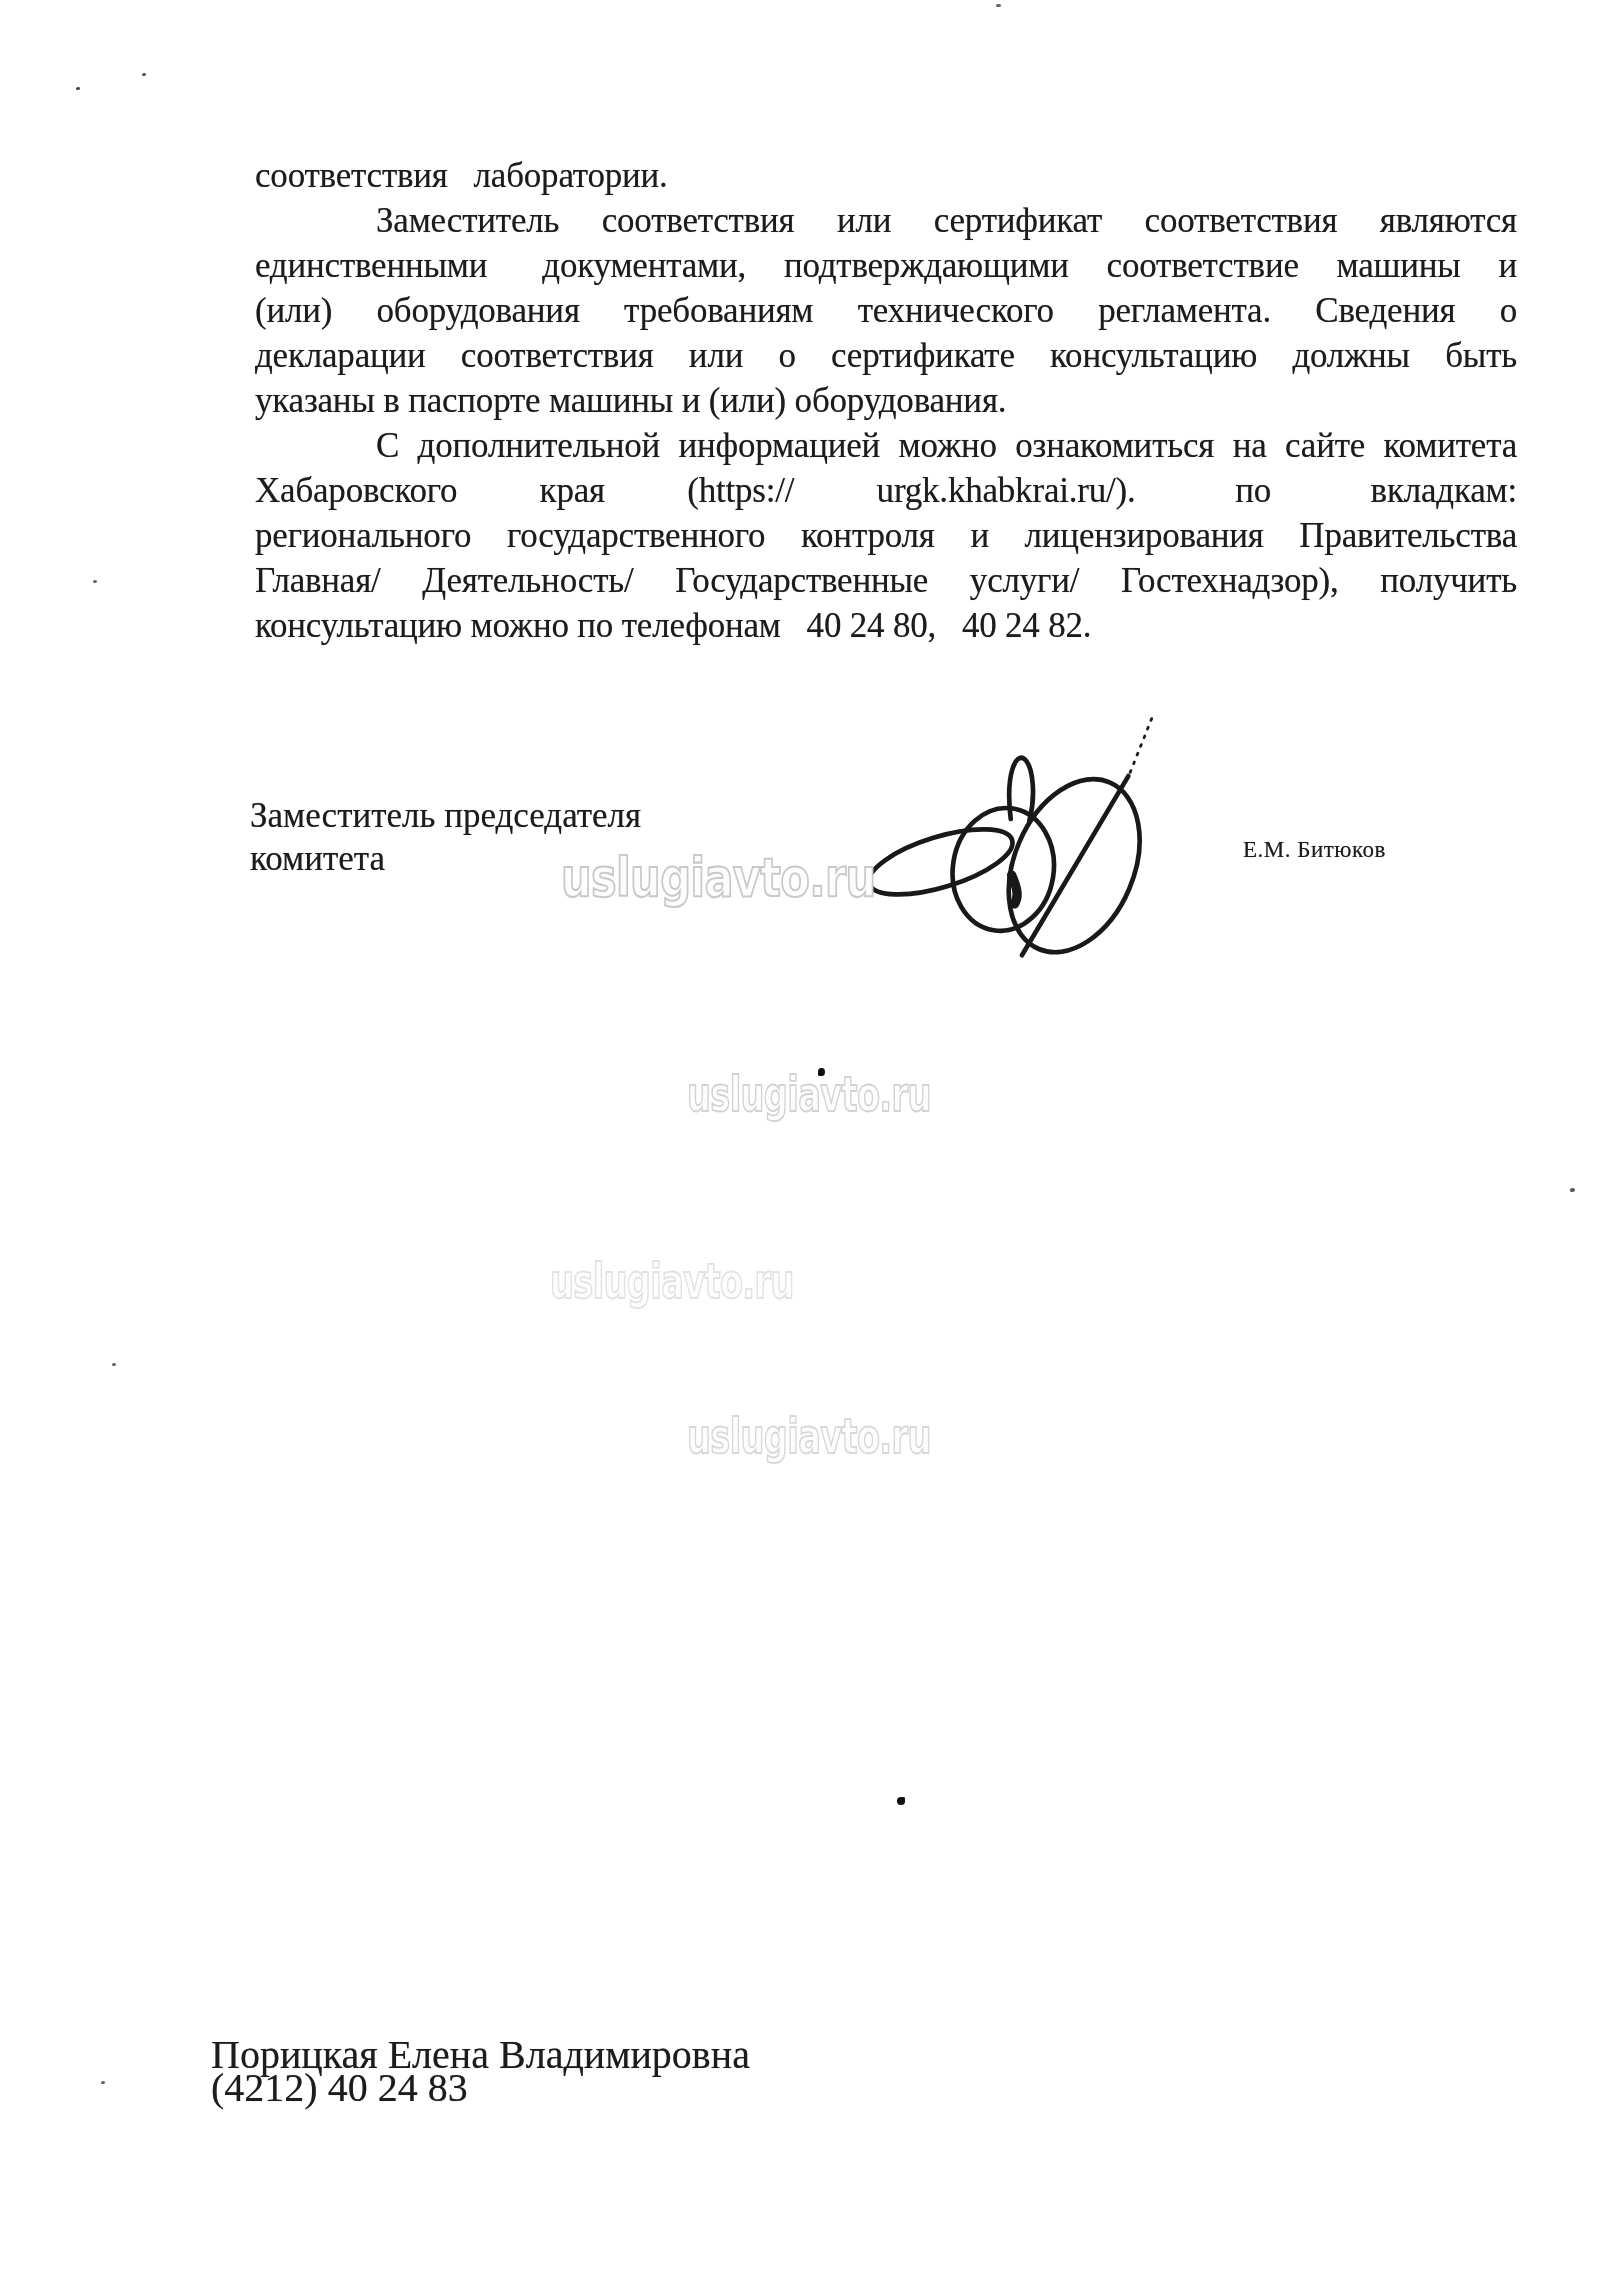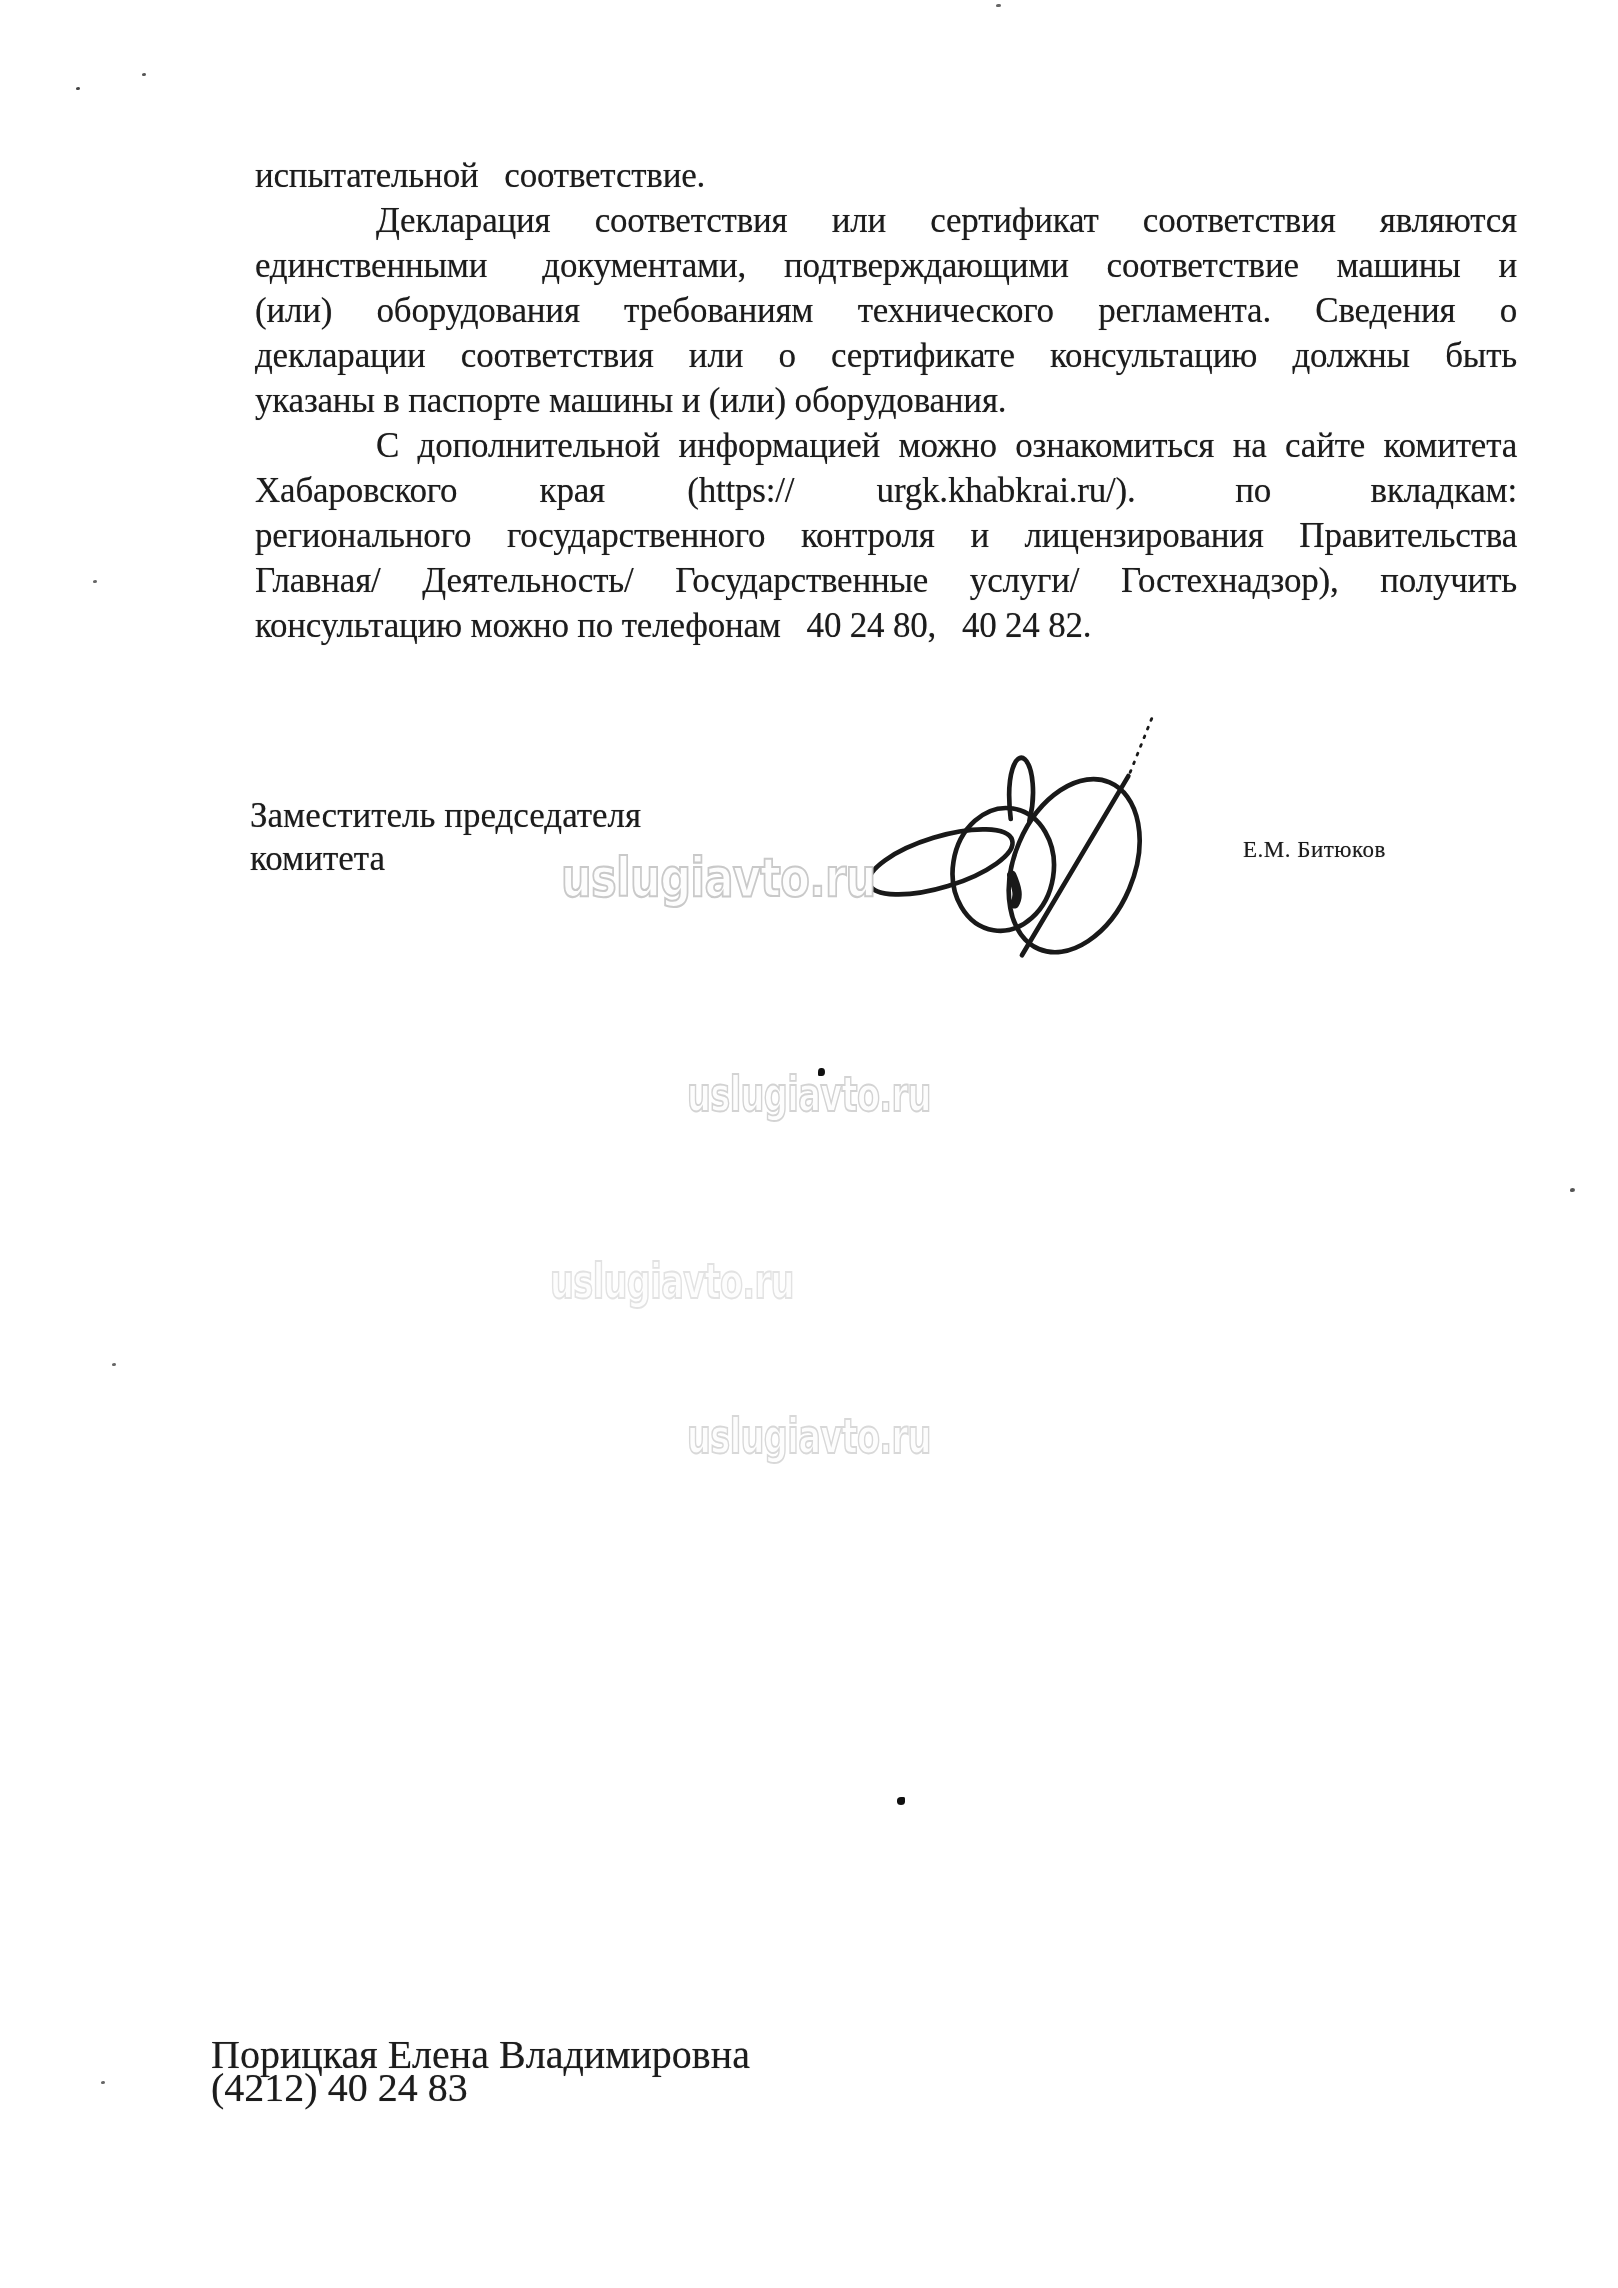--- a/index.html
+++ b/index.html
@@ -66,22 +66,22 @@
   .s7 { left:101px;  top:2081px; width:3.7px; height:2.8px; background:#666; }
   .s8 { left:818px;  top:1068px; width:6.5px; height:8.4px; background:#101010; border-radius:50% 50% 50% 20%; }
   .s9 { left:897px;  top:1797px; width:8.4px; height:7.5px; background:#101010; border-radius:50% 20% 50% 50%; }
 </style>
 </head>
 <body>
 
 <div class="page">
 
   <div class="body-text">
-    <div class="line ll">испытательной  соответствие.</div>
-    <div class="line jl ind">Декларация соответствия или сертификат соответствия являются</div>
+    <div class="line ll">соответствия  лаборатории.</div>
+    <div class="line jl ind">Заместитель соответствия или сертификат соответствия являются</div>
     <div class="line jl">единственными  документами, подтверждающими соответствие машины и</div>
     <div class="line jl">(или) оборудования требованиям технического регламента. Сведения о</div>
     <div class="line jl">декларации соответствия или о сертификате консультацию должны быть</div>
     <div class="line ll">указаны в паспорте машины и (или) оборудования.</div>
     <div class="line jl ind">С дополнительной информацией можно ознакомиться на сайте комитета</div>
     <div class="line jl">Хабаровского края (https:// urgk.khabkrai.ru/).  по  вкладкам:</div>
     <div class="line jl">регионального государственного контроля и лицензирования Правительства</div>
     <div class="line jl">Главная/ Деятельность/ Государственные услуги/ Гостехнадзор), получить</div>
     <div class="line ll">консультацию можно по телефонам  40 24 80,  40 24 82.</div>
   </div>

